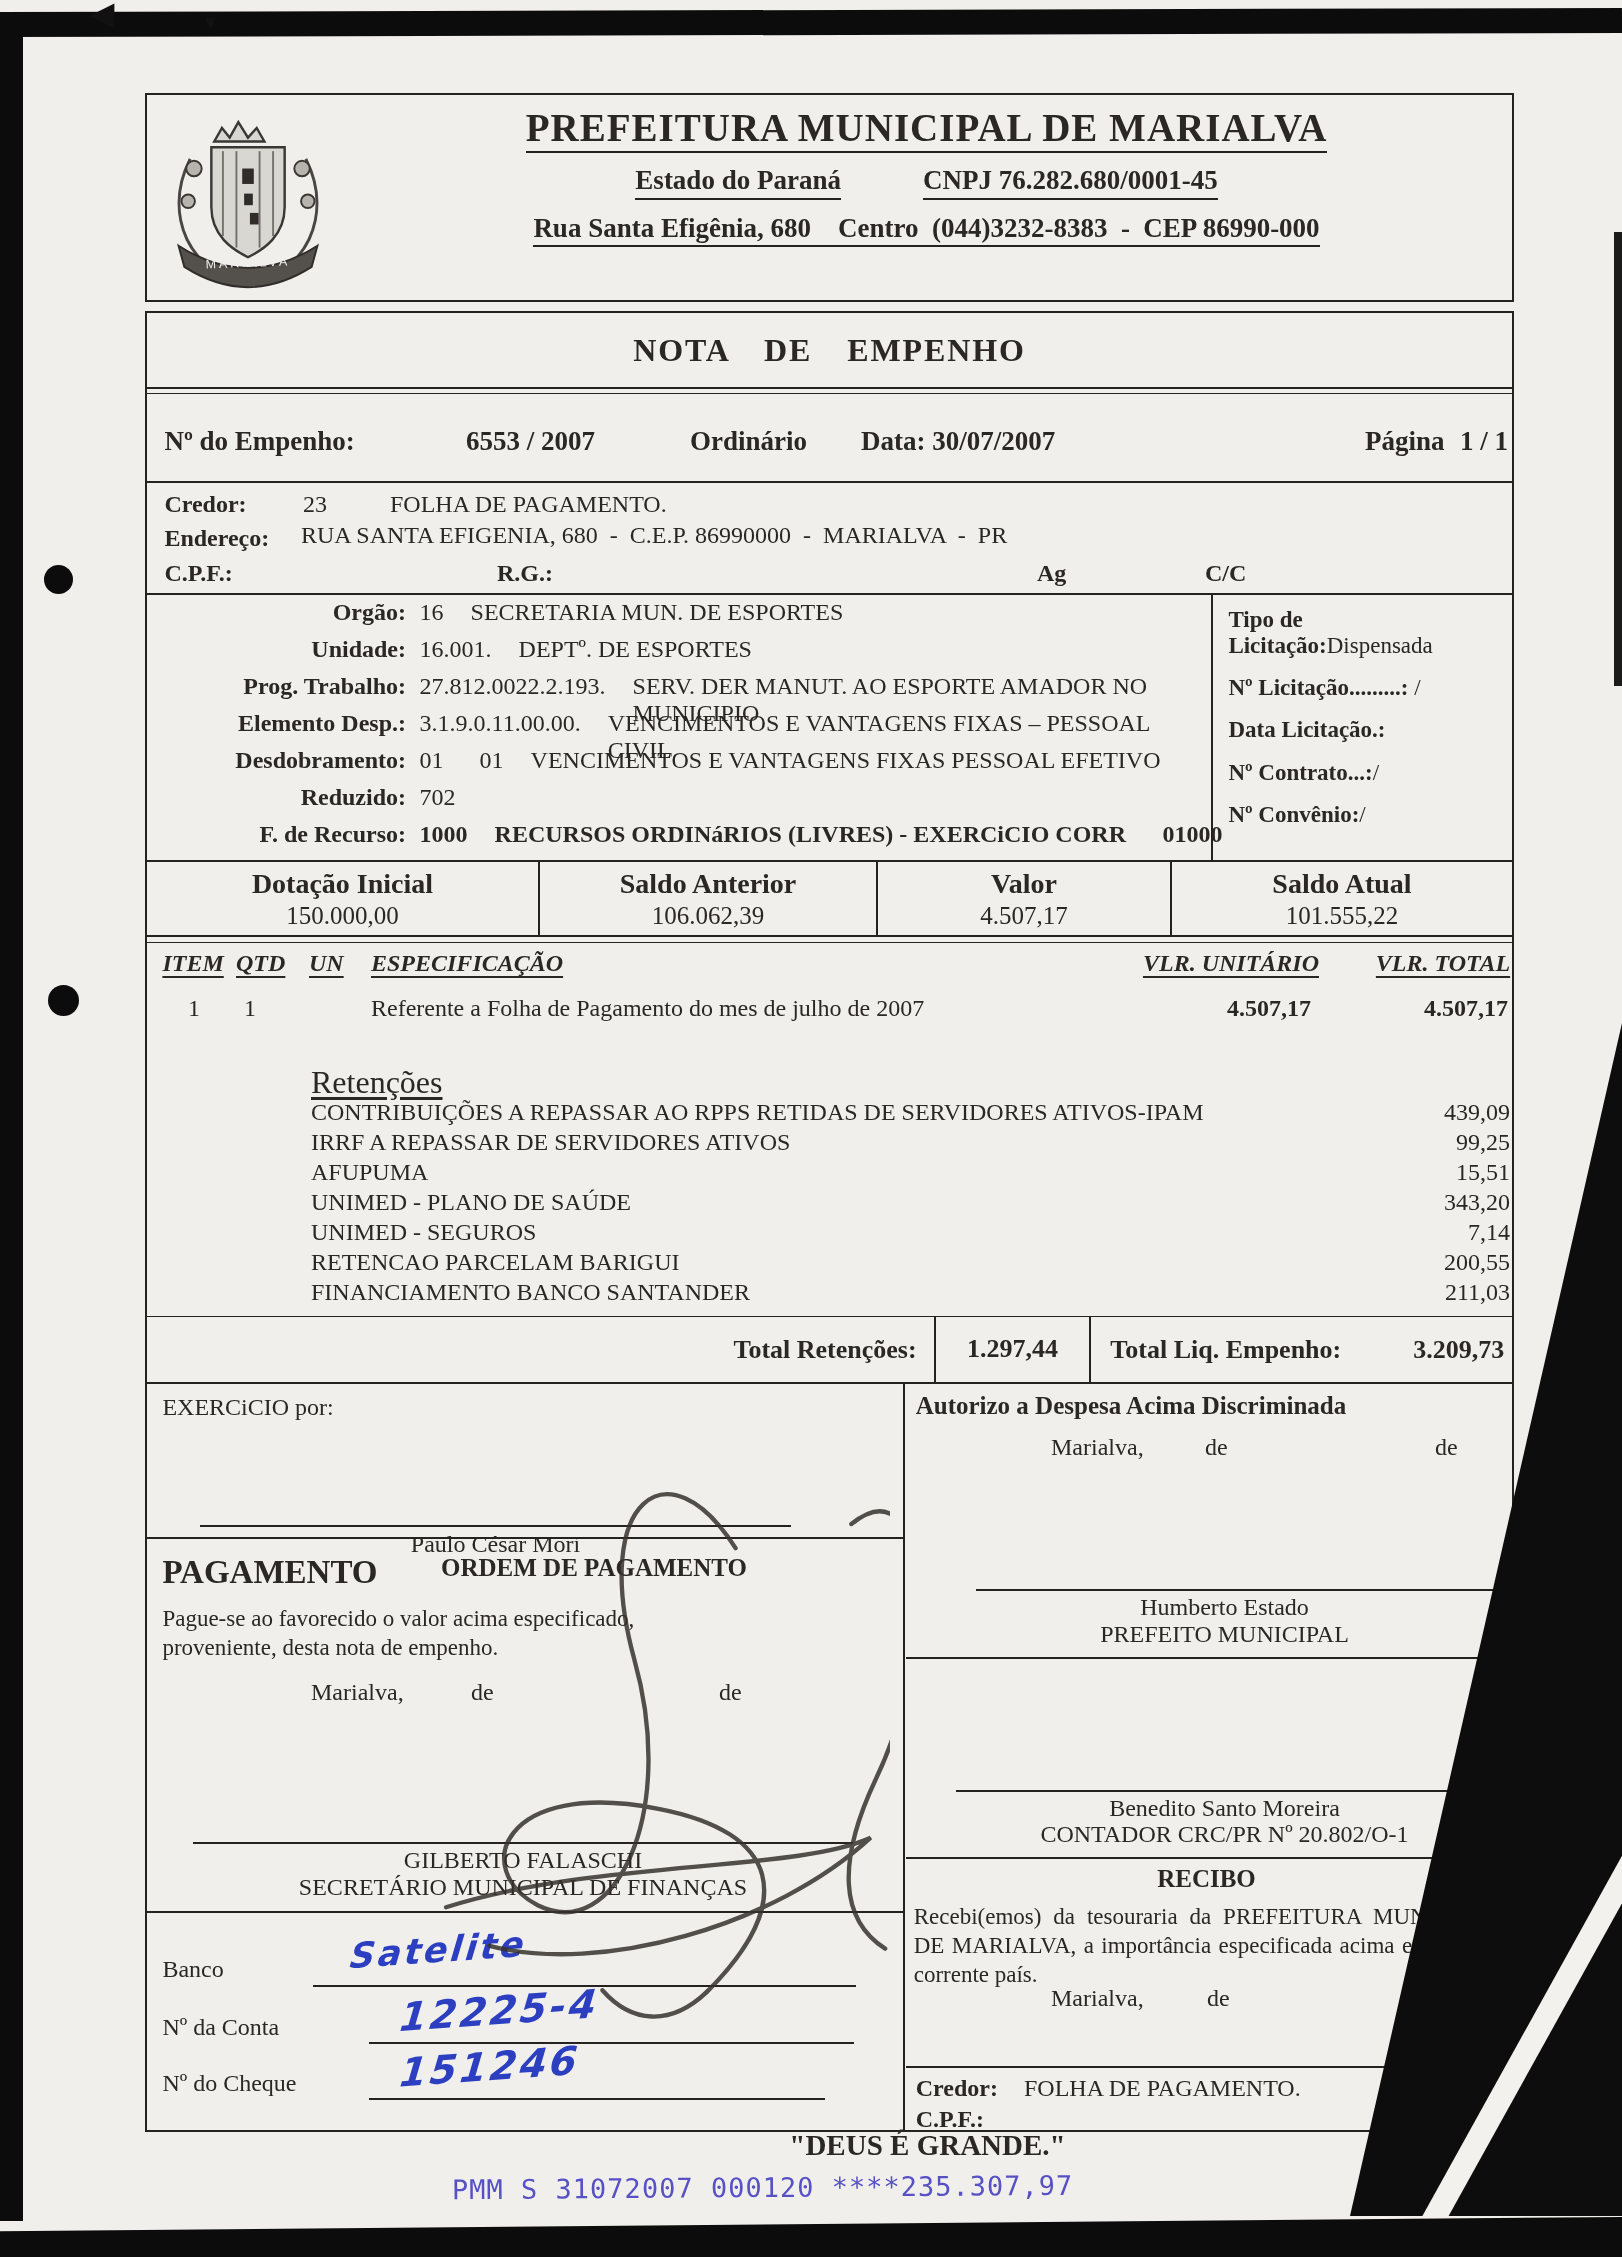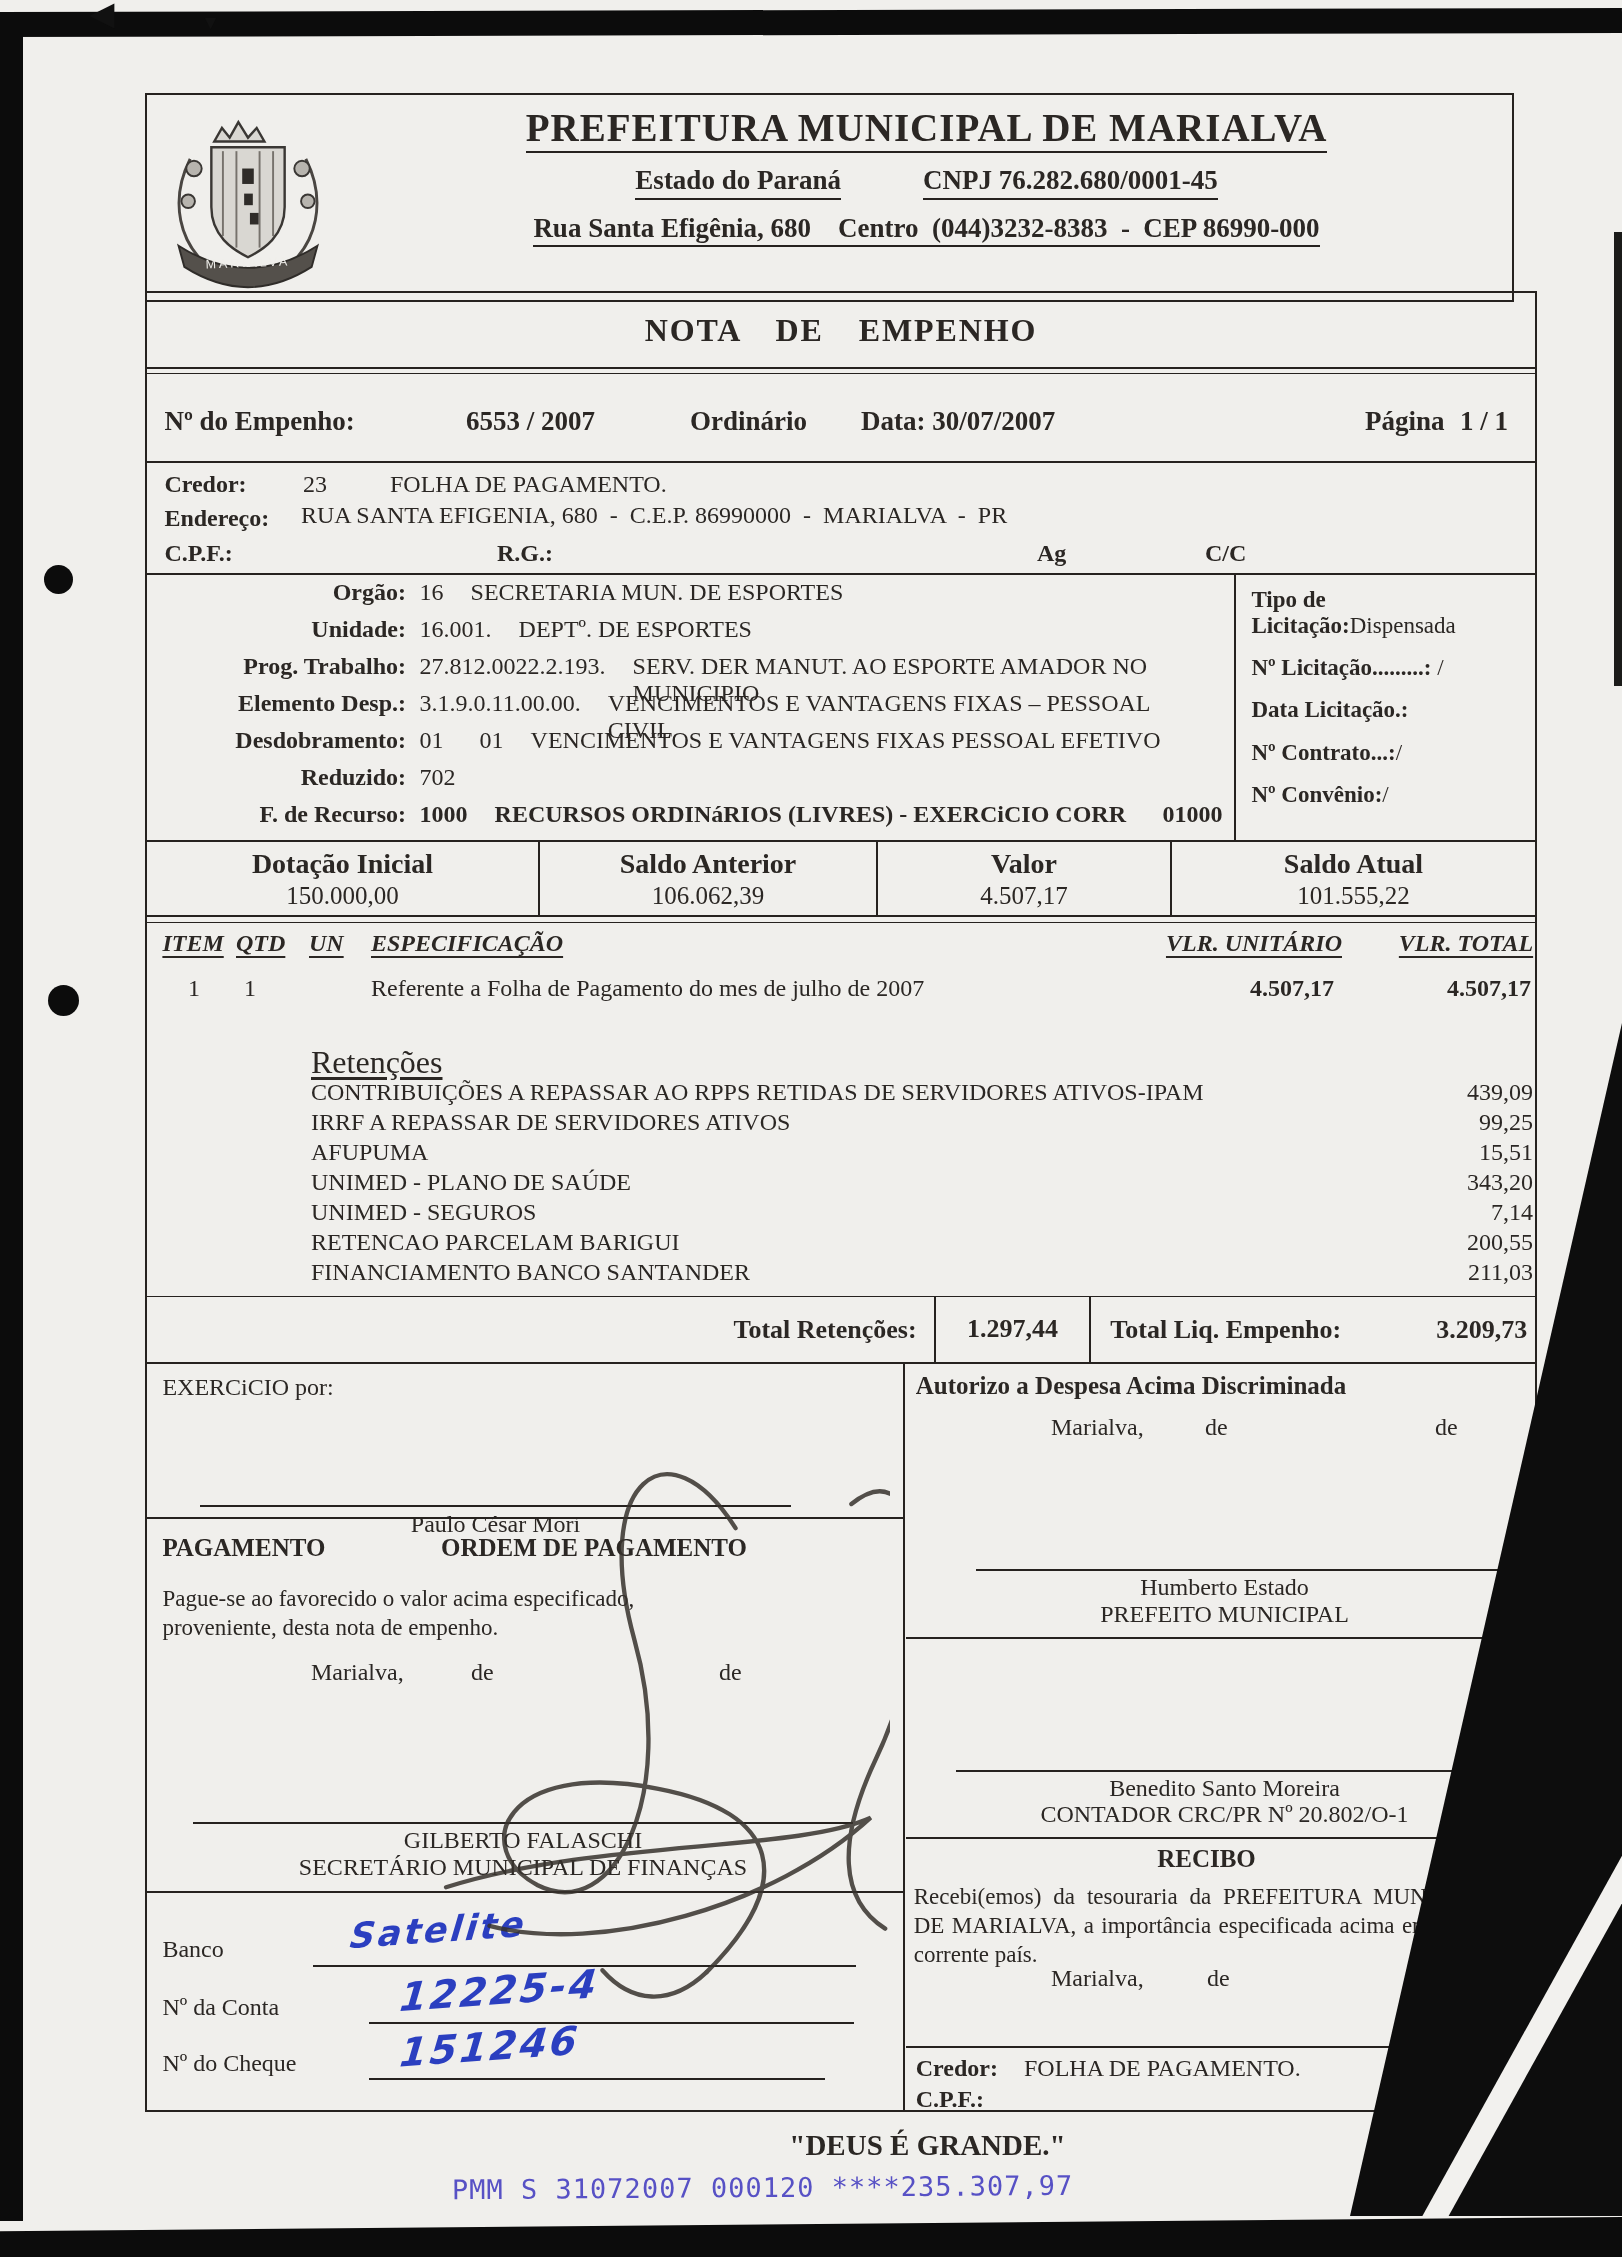--- a/index.html
+++ b/index.html
@@ -20,21 +20,21 @@
   .dot{background:#0c0c0c;border-radius:50%;}
   .arrow1{left:81px;top:-9.7px;font-size:42px;color:#111;}
   .arrow2{left:201px;top:11.6px;font-size:19.3px;color:#111;}
   
   .header-box{left:145px;top:93px;width:1365px;height:205px;border:2.9px solid #26221f;}
   .hdr-text{position:absolute;left:217px;top:9.7px;width:1125px;}
   .hdr-title{font-size:39px;letter-spacing:1px;}
   .hdr-l2{margin-top:15.4px;display:flex;justify-content:center;gap:82px;font-size:27px;}
   .hdr-l3{margin-top:13.5px;font-size:27px;}
   
-  .body-box{left:145px;top:291px;width:1365px;height:1817px;border:2.9px solid #26221f;padding-left:23px;}
+  .body-box{left:145px;top:311px;width:1365px;height:1817px;border:2.9px solid #26221f;}
   .titlebar{position:absolute;left:0;top:0;width:100%;height:74px;border-bottom:2.9px solid #26221f;
             font-size:32px;font-weight:bold;text-align:center;line-height:74px;word-spacing:25px;letter-spacing:1.9px;}
   .rule2{position:absolute;left:0;top:80px;width:100%;border-top:1.9px solid #26221f;}
   .empenho-row{position:absolute;left:0;top:74px;width:100%;height:94px;border-bottom:2.9px solid #26221f;font-size:27px;}
   .empenho-row span{position:absolute;top:39px;}
   .credor-sec{position:absolute;left:0;top:168px;width:100%;height:112px;border-bottom:2.9px solid #26221f;font-size:24px;}
   .credor-sec span{position:absolute;}
   .budget-sec{position:absolute;left:0;top:280px;width:100%;height:267px;border-bottom:2.9px solid #26221f;font-size:24px;}
   .licit-panel{position:absolute;right:0;top:0;width:301px;height:100%;border-left:2.9px solid #26221f;
                display:flex;flex-direction:column;gap:16.4px;padding:13.5px 0 0 15.4px;box-sizing:border-box;font-size:23px;}
@@ -289,21 +289,21 @@
     </div>
 
     <div class="sig-area">
 
       <div class="sig-left">
         <span style="left:15.4px;top:9.7px;">EXERCiCIO por:</span>
         <div class="hline" style="left:53px;top:141px;width:591px;"></div>
         <div class="ctr" style="left:53px;top:147px;width:591px;">Paulo César Mori</div>
         <div class="rule-h" style="top:153px;position:absolute;"></div>
 
-        <span class="b" style="left:15.4px;top:170px;font-size:25px;">PAGAMENTO</span>
+        <span class="b" style="left:15.4px;top:170px;font-size:33px;">PAGAMENTO</span>
         <span class="b" style="left:294px;top:170px;font-size:25px;">ORDEM DE PAGAMENTO</span>
         <div style="left:15.4px;top:220px;width:555px;font-size:23px;line-height:29px;">Pague-se ao favorecido o valor acima especificado, proveniente, desta nota de empenho.</div>
         <span style="left:164px;top:295px;">Marialva,</span>
         <span style="left:324px;top:295px;">de</span>
         <span style="left:572px;top:295px;">de</span>
 
         <div class="hline" style="left:46px;top:458px;width:660px;"></div>
         <div class="ctr" style="left:46px;top:463px;width:660px;">GILBERTO FALASCHI</div>
         <div class="ctr" style="left:46px;top:490px;width:660px;">SECRETÁRIO MUNICIPAL DE FINANÇAS</div>
         <div class="rule-h" style="top:527px;position:absolute;"></div>

